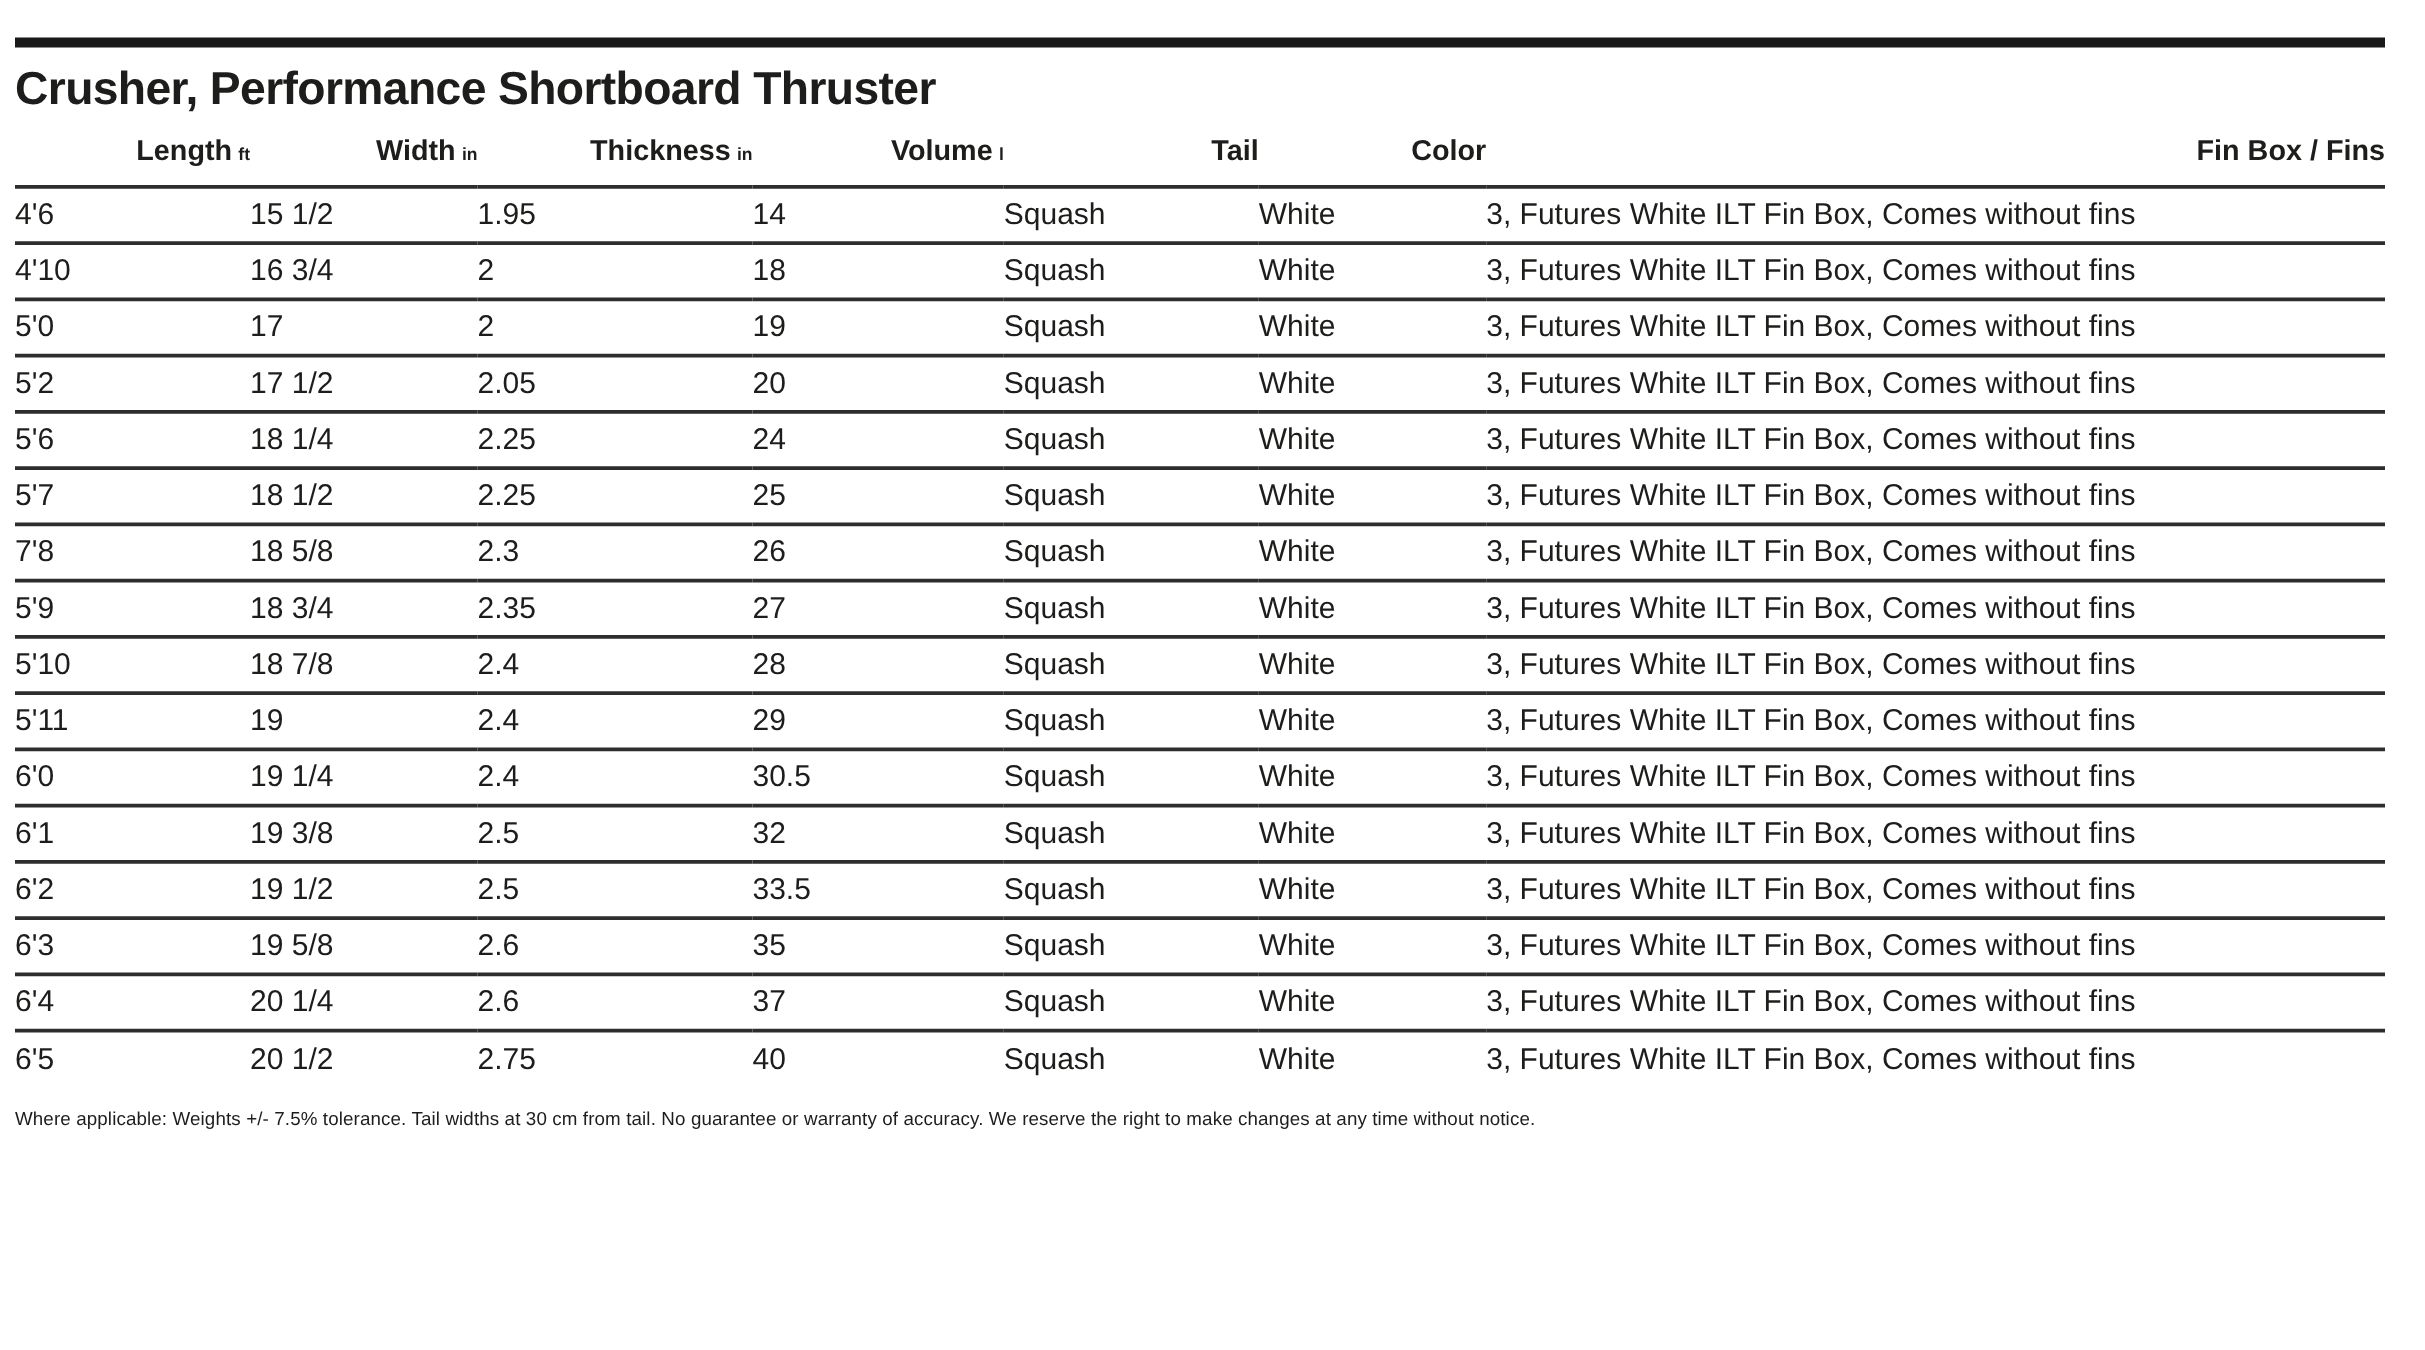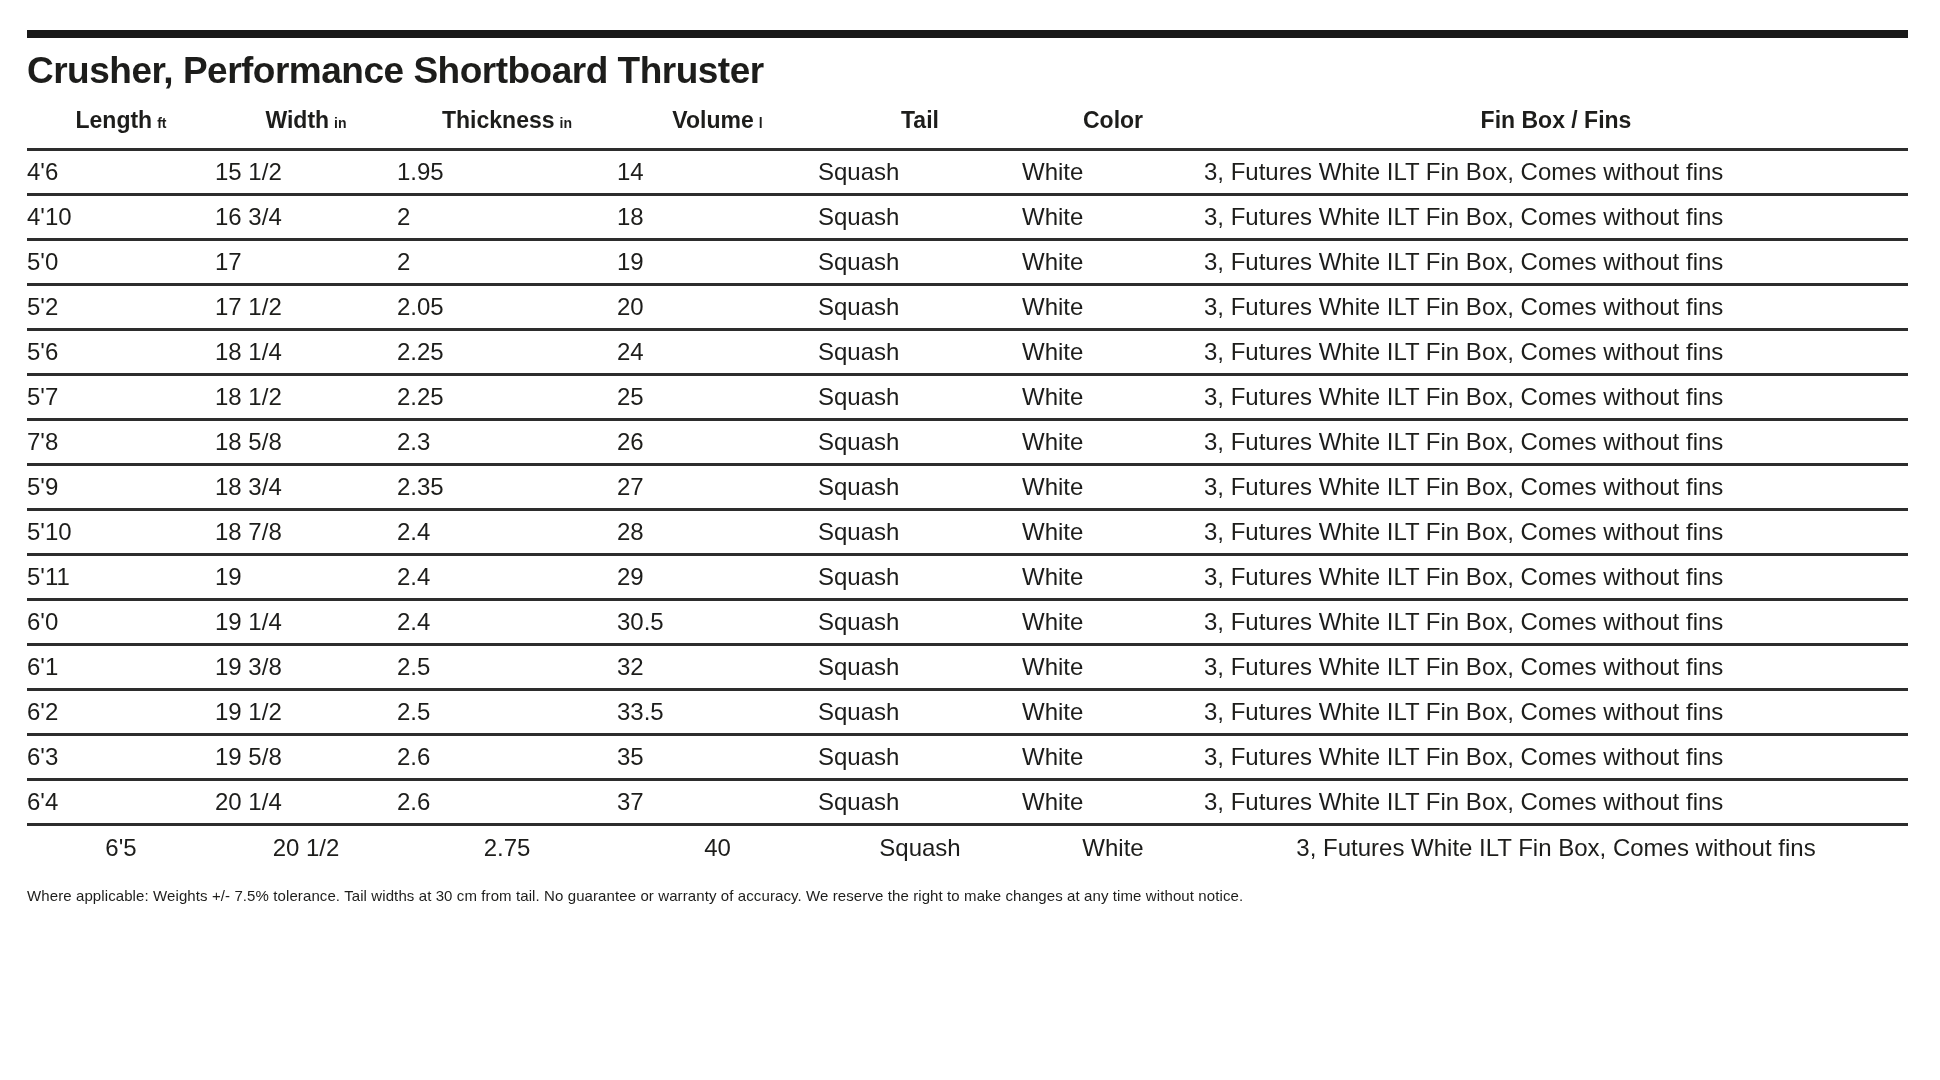--- a/index.html
+++ b/index.html
@@ -12,21 +12,21 @@
   html,body{margin:0;padding:0;}
   body{
     width:1940px;
     height:1080px;
     background:var(--bg);
     color:var(--text);
     font-family:"Liberation Sans", sans-serif;
     overflow:hidden;
   }
   .page{
-    padding:30px 32px 0 27px;
+    padding:30px 32px 0 12px;
   }
   .top-bar{
     height:8px;
     background:var(--bar);
   }
   h1.title{
     font-size:37px;
     font-weight:700;
     letter-spacing:-0.5px;
     line-height:40px;
@@ -38,21 +38,21 @@
     table-layout:fixed;
   }
   col.c-length{width:188px;}
   col.c-width{width:182px;}
   col.c-thickness{width:220px;}
   col.c-volume{width:201px;}
   col.c-tail{width:204px;}
   col.c-color{width:182px;}
   col.c-fins{width:auto;}
   th{
-    text-align:center;
+    text-align:right;
     font-size:23px;
     font-weight:700;
     padding:8px 0 14px 0;
     border-bottom:3px solid var(--rule);
     white-space:nowrap;
     overflow:hidden;
   }
   th .unit{
     font-size:14px;
     font-weight:700;
@@ -63,21 +63,20 @@
     font-weight:400;
     height:45px;
     padding:0;
     vertical-align:middle;
     border-bottom:3px solid var(--rule);
     white-space:nowrap;
     overflow:hidden;
   }
   tbody tr:last-child td{
     border-bottom:none;
-    text-align:center;
   }
   p.footnote{
     font-size:15px;
     line-height:19px;
     margin:16px 0 0 0;
     letter-spacing:0.1px;
   }
 </style>
 </head>
 <body>

